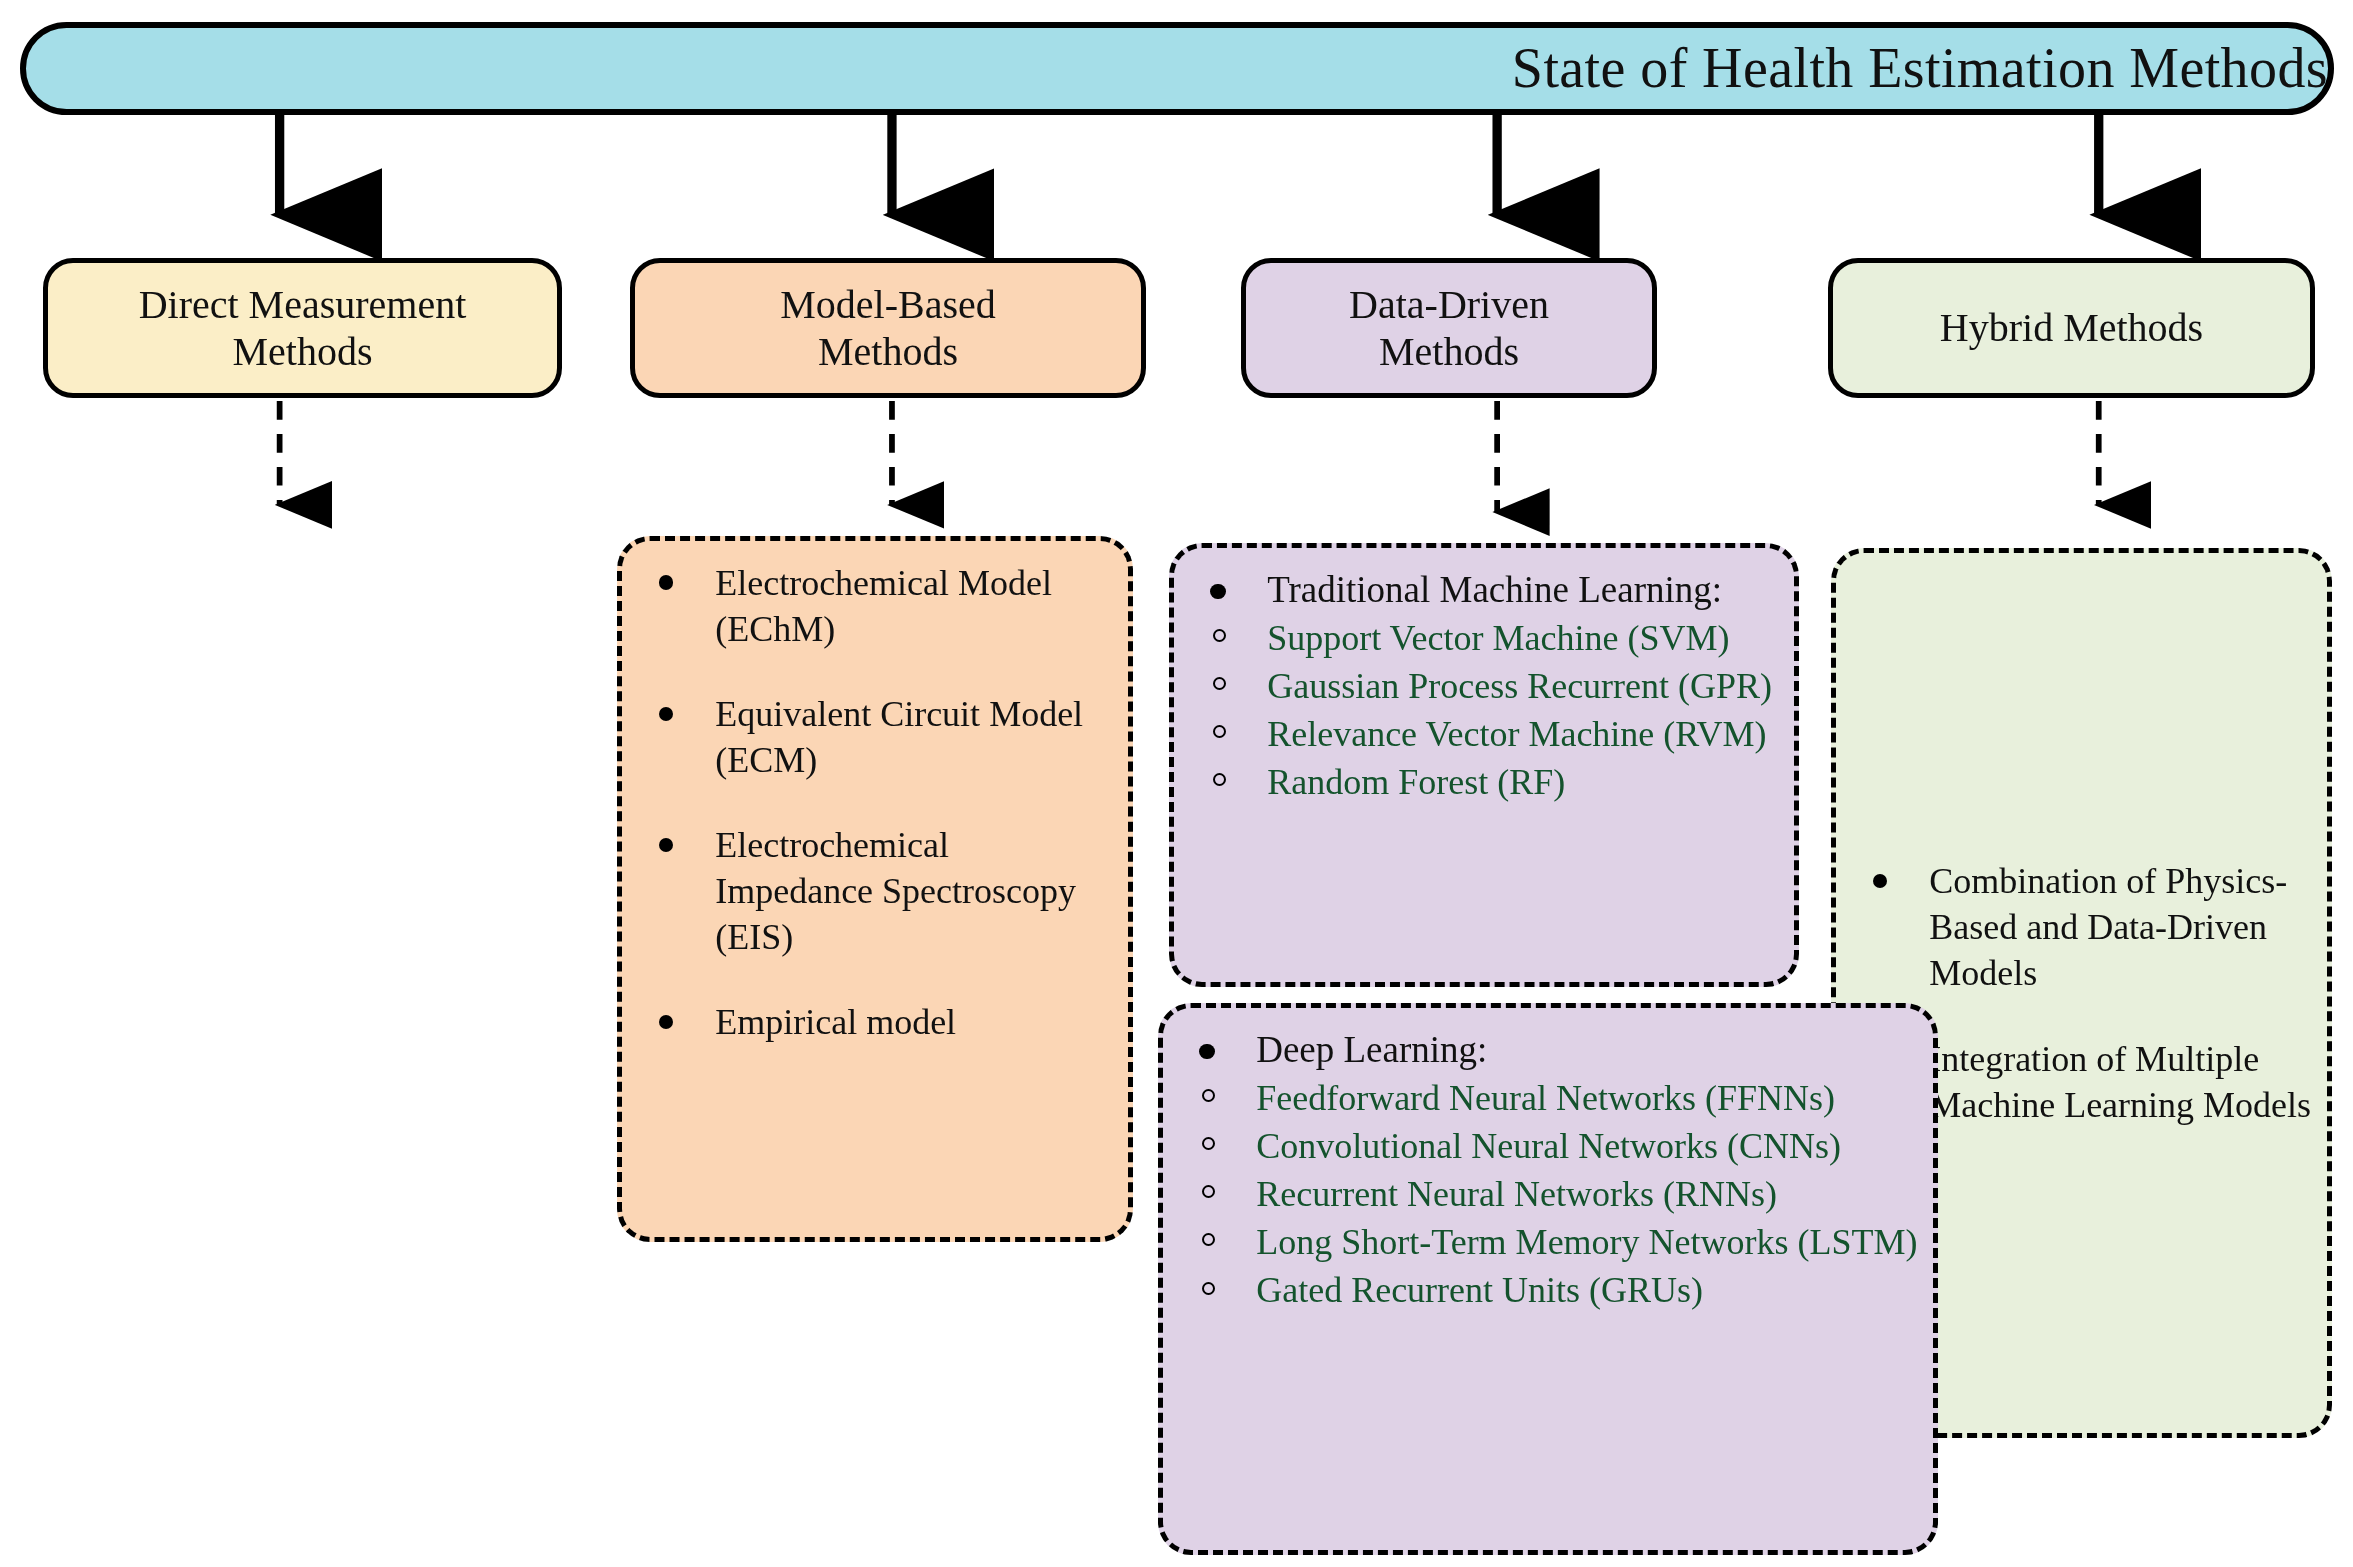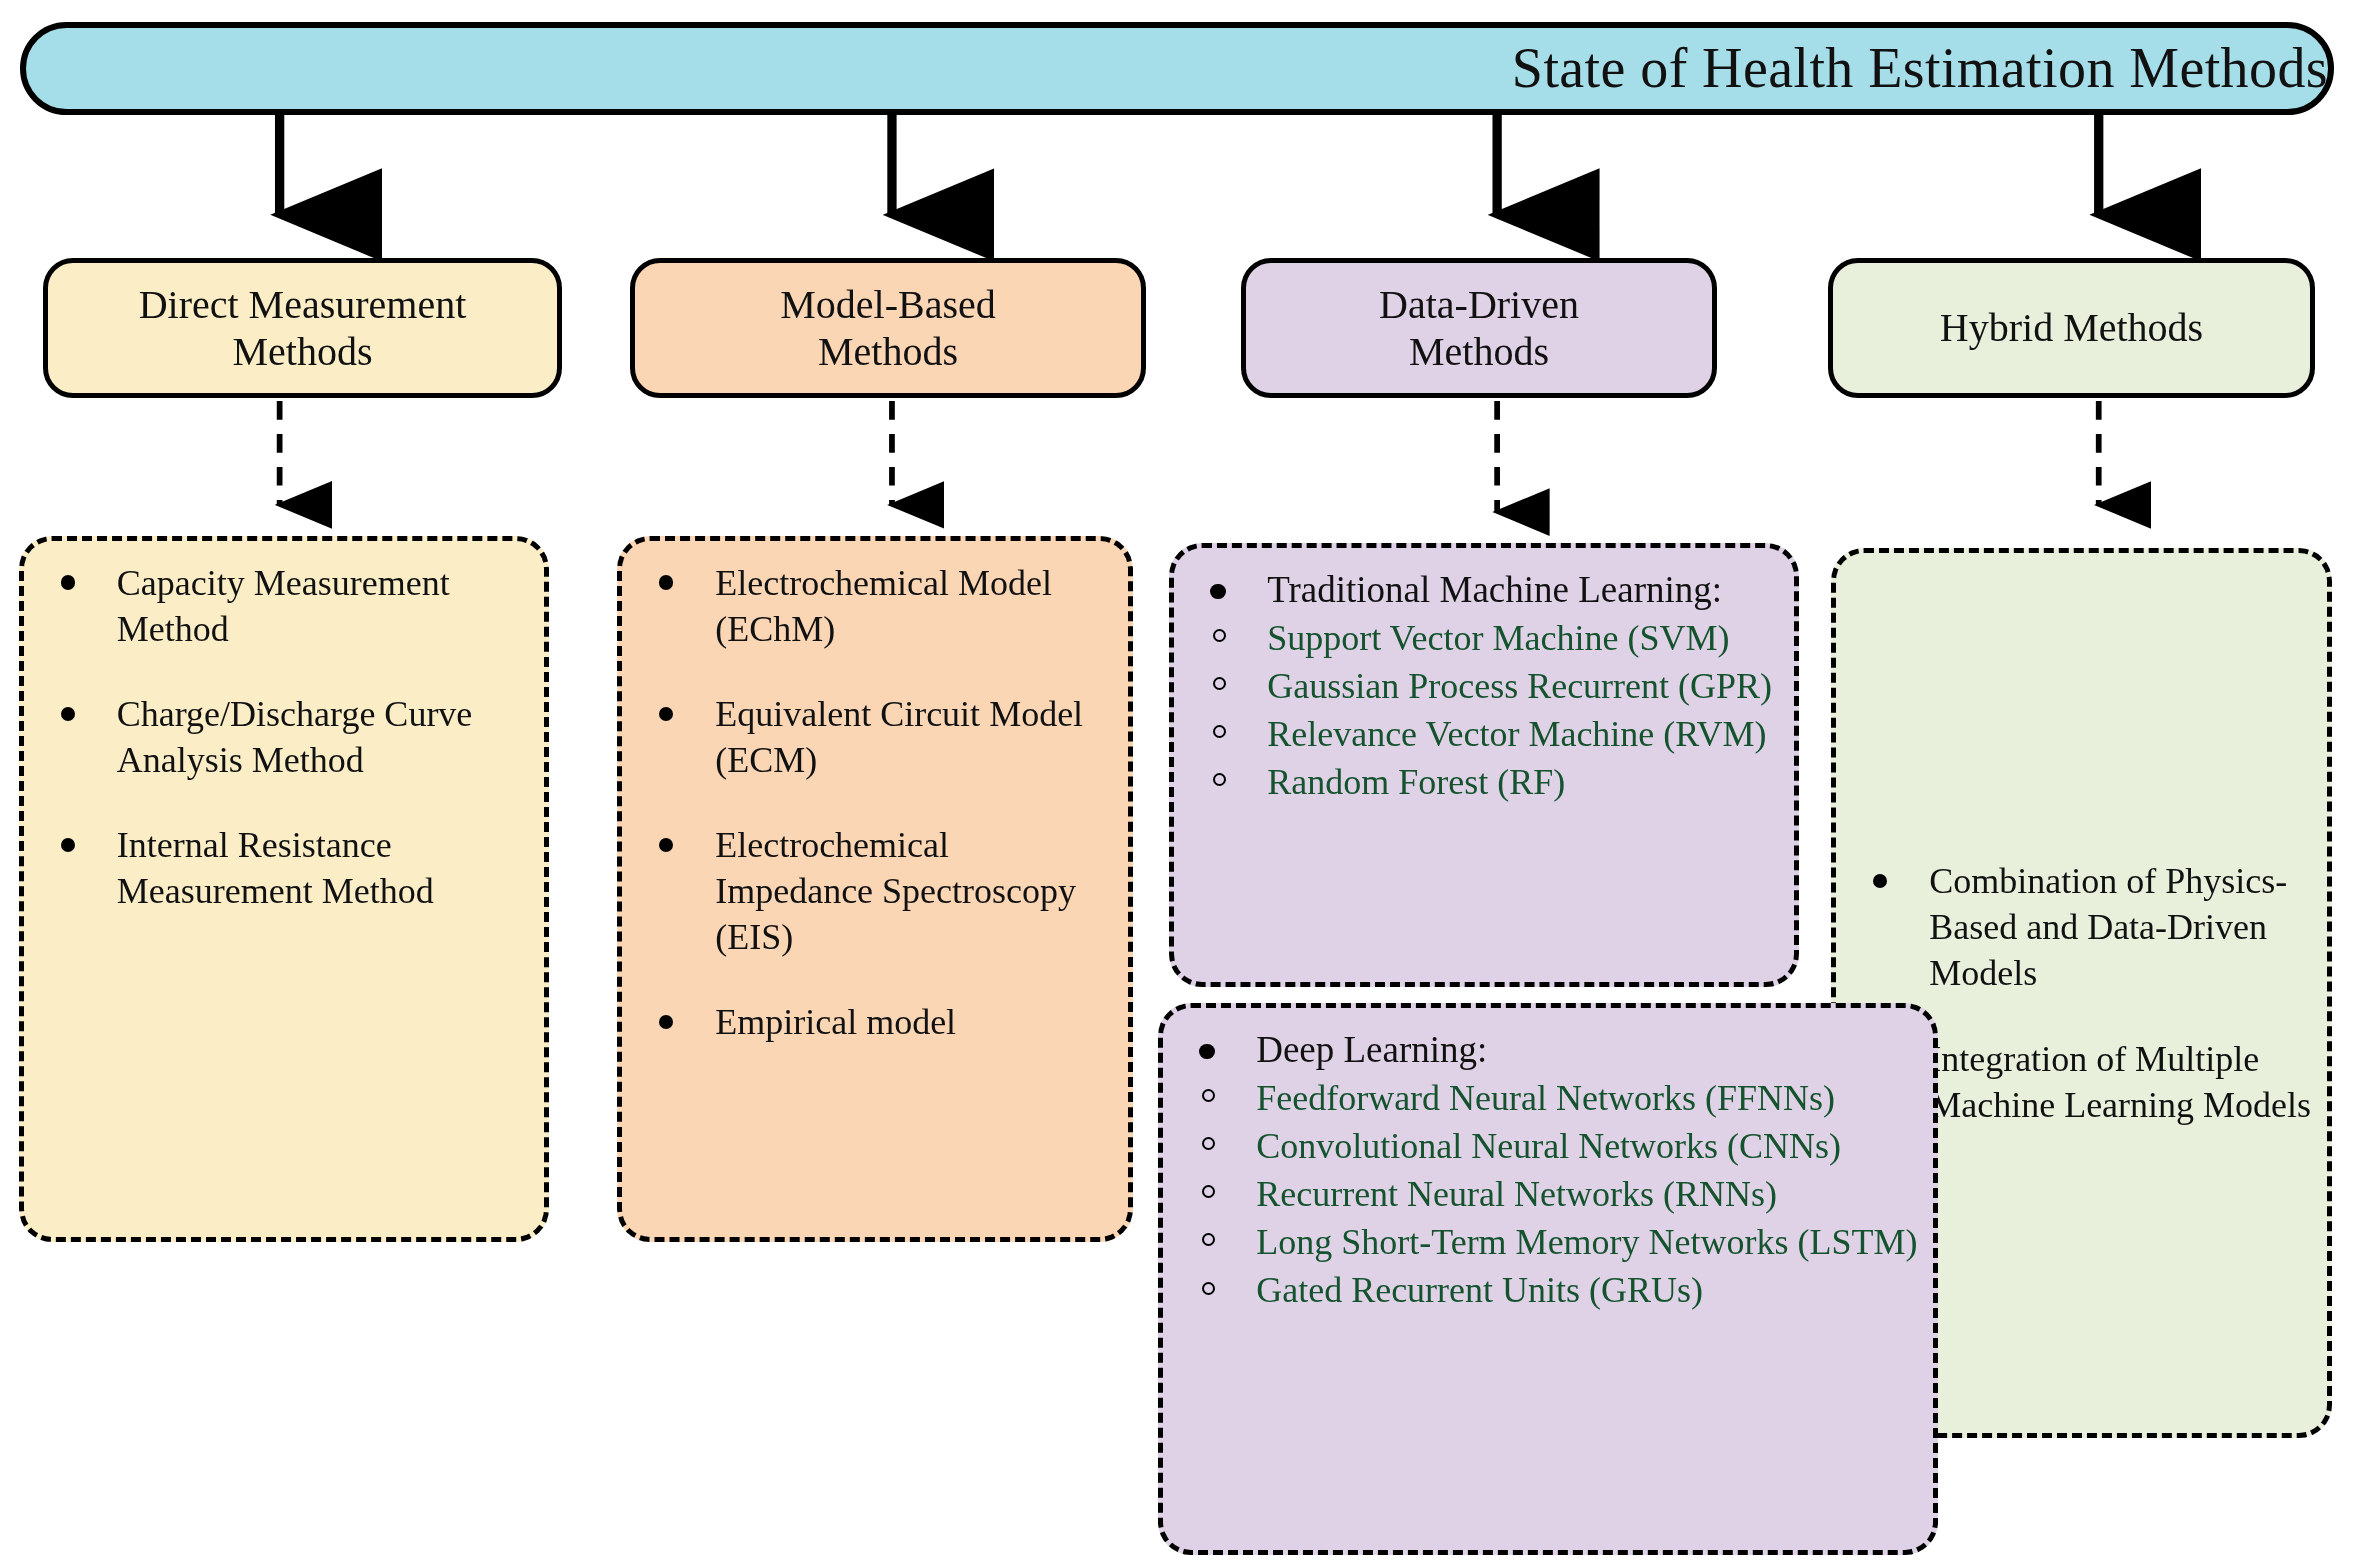--- a/index.html
+++ b/index.html
@@ -59,21 +59,21 @@
     text-align: center;
     padding: 2.9px 7.2px;
   }
   .cat-label {
     font-size: 40px;
     line-height: 1.18;
     color: #111111;
   }
   .cat-1 { left: 43px;   width: 519px; background: #fbeec7; }
   .cat-2 { left: 630px;  width: 516px; background: #fbd6b5; }
-  .cat-3 { left: 1241px; width: 476px; background: #dfd2e6; text-align: center; }
+  .cat-3 { left: 1241px; width: 416px; background: #dfd2e6; text-align: center; }
   .cat-4 { left: 1828px; width: 487px; background: #e8f0dc; }
 
   
   .content-box {
     position: absolute;
     border: 5.7px dashed #000000;
     border-radius: 33px;
     box-sizing: border-box;
     padding: 18.6px 13px 18.6px 7.2px;
   }
@@ -208,27 +208,20 @@
 
   <div class="cat-node cat-3">
     <span class="cat-label">Data-Driven</span>
     <span class="cat-label">Methods</span>
   </div>
 
   <div class="cat-node cat-4">
     <span class="cat-label">Hybrid Methods</span>
   </div>
 
-  <div class="content-box box-yellow">
-    <ul class="bullets">
-      <li class="bullet-item">Capacity Measurement Method</li>
-      <li class="bullet-item">Charge/Discharge Curve Analysis Method</li>
-      <li class="bullet-item">Internal Resistance Measurement Method</li>
-    </ul>
-  </div>
 
   <div class="content-box box-orange">
     <ul class="bullets">
       <li class="bullet-item">Electrochemical Model (EChM)</li>
       <li class="bullet-item">Equivalent Circuit Model (ECM)</li>
       <li class="bullet-item">Electrochemical Impedance Spectroscopy (EIS)</li>
       <li class="bullet-item">Empirical model</li>
     </ul>
   </div>
 

